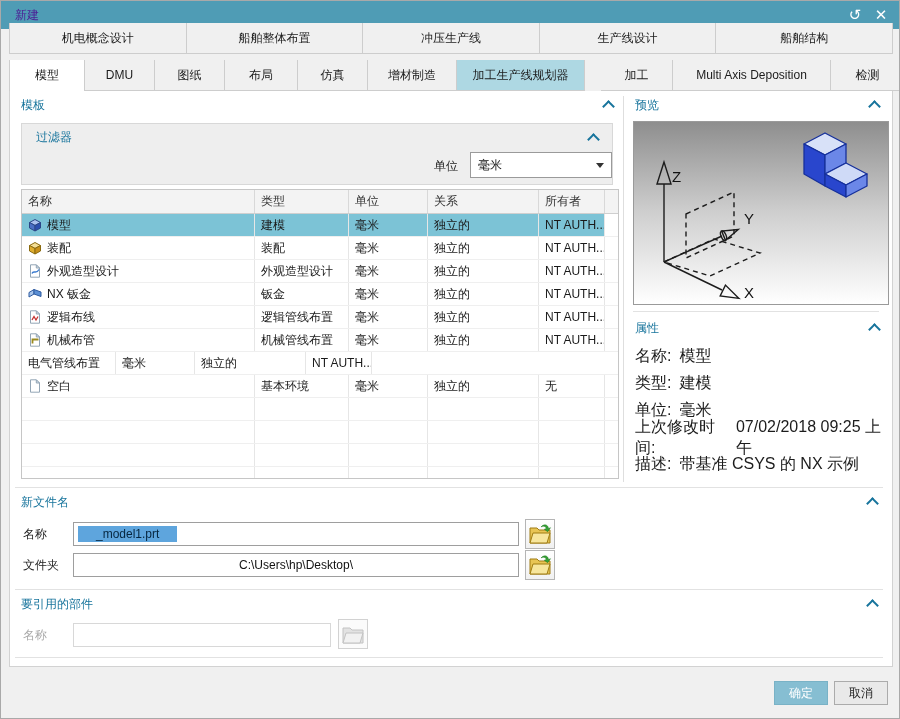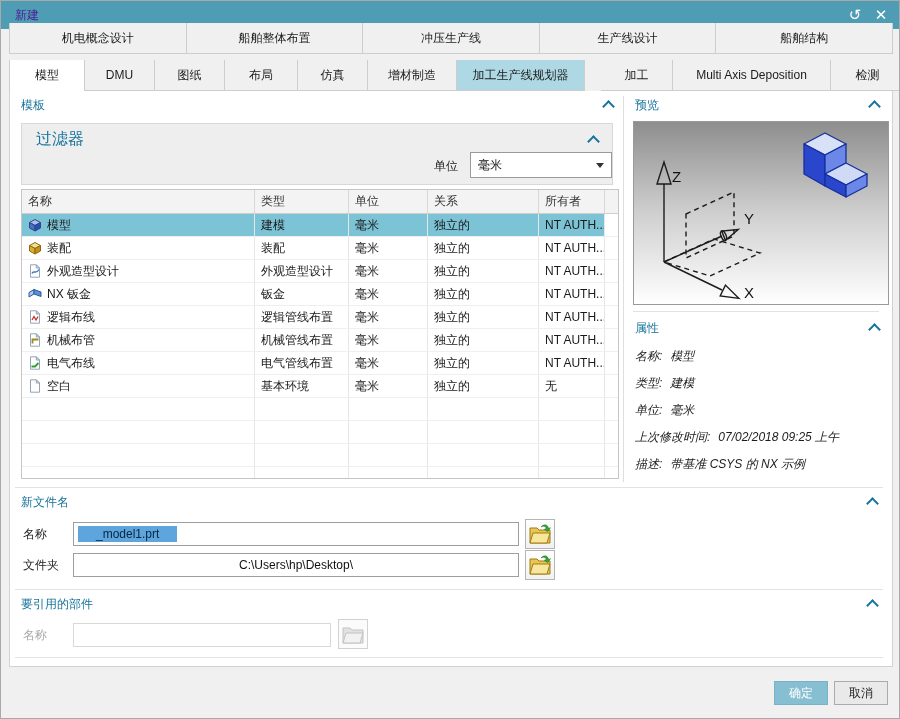--- a/index.html
+++ b/index.html
@@ -30,21 +30,21 @@
          border:1px solid #d2d2d2;border-top:none;box-sizing:border-box;z-index:1;}
   
   .section-head{position:absolute;display:flex;justify-content:space-between;align-items:center;
                 font-size:12px;color:var(--accent_text,#17749c);z-index:2;height:18px;}
   .chev{display:inline-block;width:7px;height:7px;border-top:2px solid var(--accent_text,#17749c);
         border-left:2px solid var(--accent_text,#17749c);transform:rotate(45deg);margin-top:3px;}
   
   .filter-box{position:absolute;left:20px;top:122px;width:592px;height:62px;background:#eeeeee;
               border:1px solid #d8d8d8;box-sizing:border-box;z-index:2;}
   .filter-head{position:absolute;left:14px;top:5px;width:562px;display:flex;
-               justify-content:space-between;align-items:center;font-size:16px;color:var(--accent_text,#17749c);}
+               justify-content:space-between;align-items:center;font-size:12px;color:var(--accent_text,#17749c);}
   .unit-label{position:absolute;left:412px;top:29px;height:26px;line-height:26px;font-size:12px;color:#222;}
   .unit-select{position:absolute;left:448px;top:28px;width:142px;height:26px;box-sizing:border-box;
                background:#fff;border:1px solid #9a9a9a;display:flex;align-items:center;
                justify-content:space-between;padding:0 7px;font-size:12px;color:#111;cursor:default;}
   .caret{width:0;height:0;border-left:4px solid transparent;border-right:4px solid transparent;
          border-top:5px solid #333;}
   
   .tmpl-table{position:absolute;left:20px;top:188px;width:598px;height:290px;border:1px solid #c6c6c6;
               background:#fff;box-sizing:border-box;overflow:hidden;z-index:2;}
   .t-row{display:flex;height:23px;border-bottom:1px solid #efefef;box-sizing:border-box;}
@@ -54,21 +54,21 @@
   .t-head .t-cell{border-right:1px solid #d8d8d8;color:#333;}
   .t-cell.fill{flex:1 1 0;border-right:none;padding:0;}
   .t-row.sel .t-cell:not(.fill){background:var(--selected_row,#7cc3d6);}
   .row-icon{display:flex;align-items:center;}
   
   .v-divider{position:absolute;left:622px;top:95px;width:1px;height:386px;background:#dedede;z-index:2;}
   .preview-box{position:absolute;left:632px;top:120px;width:256px;height:184px;border:1px solid #9a9a9a;
                box-sizing:border-box;z-index:2;}
   .sep{position:absolute;height:1px;background:#e2e2e2;z-index:2;}
   .prop-list{position:absolute;left:634px;top:342px;width:250px;z-index:2;}
-  .prop{display:flex;gap:8px;font-size:12px;color:#1c1c1c;height:27px;align-items:center;font-style:italic;}
+  .prop{display:flex;gap:8px;font-size:16px;color:#1c1c1c;height:27px;align-items:center;}
   
   .fld-label{position:absolute;font-size:12px;color:#222;line-height:24px;z-index:2;}
   .txt-input{position:absolute;box-sizing:border-box;border:1px solid #9e9e9e;background:#fff;
              font-size:12px;padding:0 5px;color:#111;z-index:2;outline:none;}
   .fake-input{position:absolute;left:72px;top:521px;width:446px;height:24px;box-sizing:border-box;
               border:1px solid #9e9e9e;background:#fff;display:flex;align-items:center;
               padding:0 4px;font-size:12px;z-index:2;}
   .seltext{background:var(--text_selection,#5ea5dd);color:#06263f;padding:1px 18px;}
   .folder-btn{position:absolute;width:30px;height:30px;box-sizing:border-box;border:1px solid #b5b5b5;
               background:linear-gradient(#ffffff,#f1f1f1);display:flex;align-items:center;
@@ -241,30 +241,20 @@
           </span>
           <span>机械布管</span>
         </div>
         <div class="t-cell" style="flex: 0 0 94px;">机械管线布置</div>
         <div class="t-cell" style="flex: 0 0 79px;">毫米</div>
         <div class="t-cell" style="flex: 0 0 111px;">独立的</div>
         <div class="t-cell" style="flex: 0 0 66px;">NT AUTH...</div>
         <div class="t-cell fill"></div>
       </div>
       <div class="t-row">
-        <div class="t-cell" style="flex: 0 0 233px;">
-          <span class="row-icon">
-            <svg viewBox="0 0 14 14" width="14" height="14">
-              <path d="M2.5,0.8 h5.8 l3.2,3.2 v9.2 h-9 z" fill="#fff" stroke="#93a5b5"></path>
-              <path d="M8.3,0.8 l3.2,3.2 h-3.2 z" fill="#d8e2ec" stroke="#93a5b5"></path>
-              <path d="M3.5,10.5 L7,10.5 L10.5,7" stroke="#2f9e2f" fill="none" stroke-width="1.8"></path>
-            </svg>
-          </span>
-          <span>电气布线</span>
-        </div>
         <div class="t-cell" style="flex: 0 0 94px;">电气管线布置</div>
         <div class="t-cell" style="flex: 0 0 79px;">毫米</div>
         <div class="t-cell" style="flex: 0 0 111px;">独立的</div>
         <div class="t-cell" style="flex: 0 0 66px;">NT AUTH...</div>
         <div class="t-cell fill"></div>
       </div>
       <div class="t-row">
         <div class="t-cell" style="flex: 0 0 233px;">
           <span class="row-icon">
             <svg viewBox="0 0 14 14" width="14" height="14">

